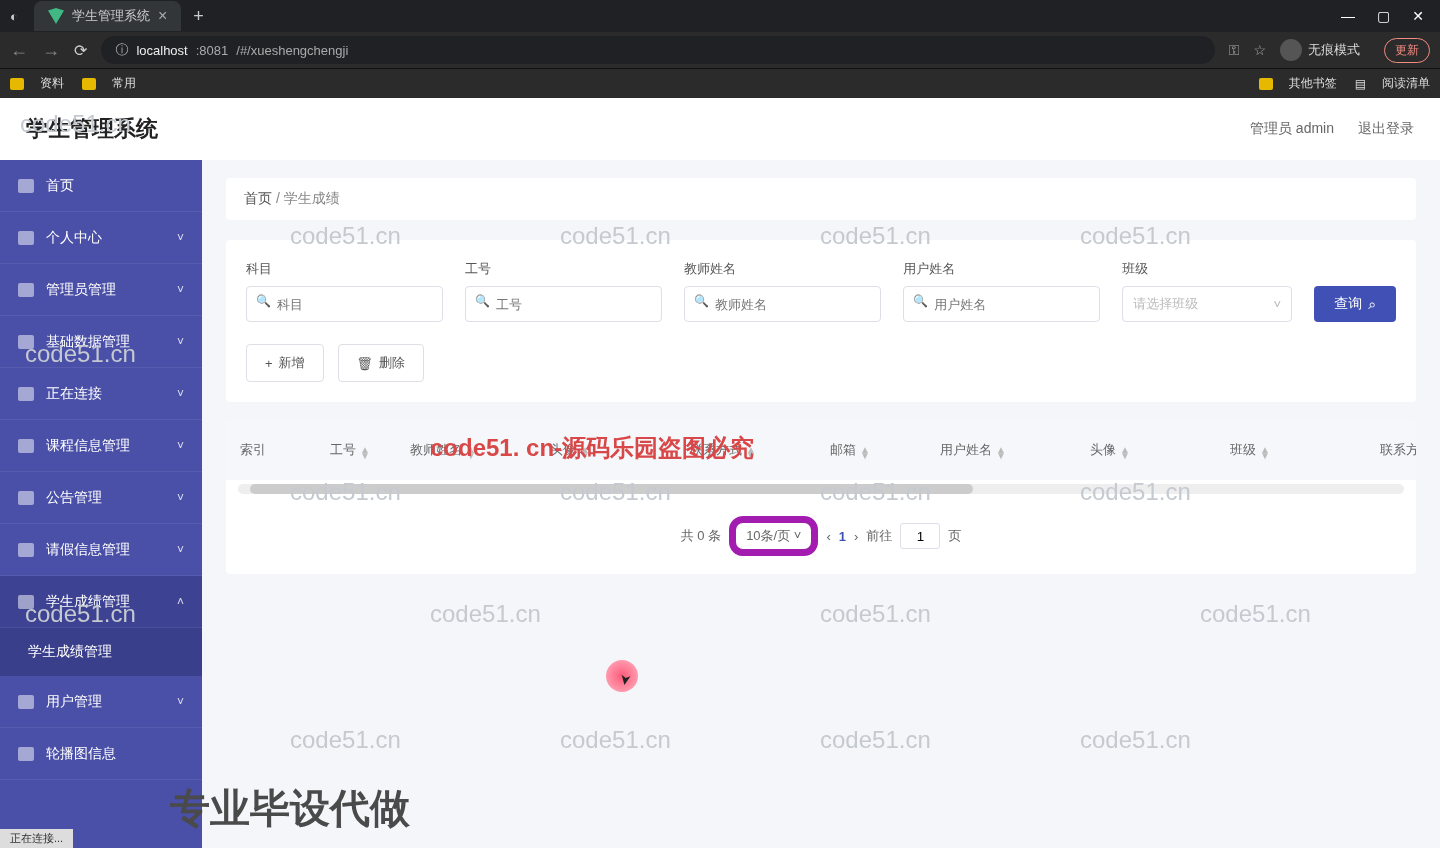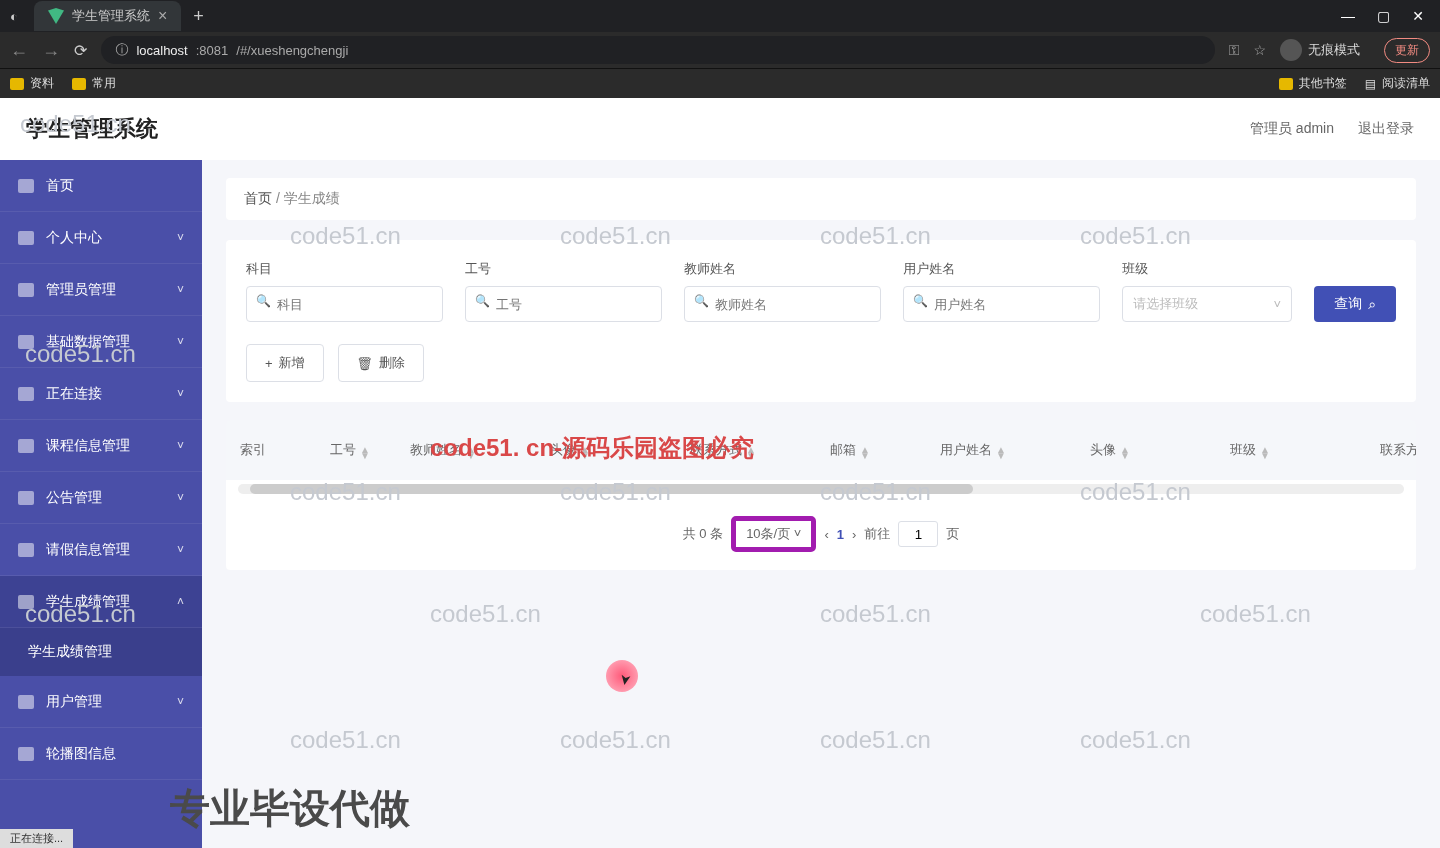--- a/index.html
+++ b/index.html
@@ -14,21 +14,21 @@
 .nav-arrow{font-size:18px;color:#888;cursor:pointer}
 .reload{font-size:16px;color:#ccc;cursor:pointer}
 .url-box{flex:1;background:#202124;border-radius:20px;height:28px;display:flex;align-items:center;padding:0 14px;gap:8px;color:#aaa;font-size:13px}
 .url-box .host{color:#eee}
 .key-icon{color:#aaa;font-size:14px}
 .star{color:#aaa;font-size:14px;cursor:pointer}
 .incognito{display:flex;align-items:center;gap:6px;color:#ddd;font-size:13px}
 .incog-icon{width:22px;height:22px;border-radius:50%;background:#555;display:inline-block}
 .update-btn{border:1px solid #f28b82;color:#f28b82;padding:3px 10px;border-radius:14px;font-size:12px;margin-left:10px}
 .bookmark-bar{height:30px;background:#2b2b2b;display:flex;align-items:center;padding:0 10px;gap:18px;color:#ddd;font-size:12px;border-top:1px solid #111}
-.bm{display:flex;align-items:center;gap:6px;cursor:pointer}
+.bm{display:flex;align-items:center;gap:16px;cursor:pointer}
 .folder-icon{width:14px;height:12px;background:#e6b800;border-radius:2px}
 .bm-right{margin-left:auto;display:flex;gap:18px}
 .app{display:flex;height:750px;background:#d946ef}
 .header{position:absolute;top:98px;left:0;right:0;height:62px;background:#fff;display:flex;align-items:center;padding:0 26px;justify-content:space-between;z-index:5}
 .app-title{font-size:22px;font-weight:700;color:#222}
 .header-right{display:flex;gap:24px;color:#666;font-size:14px}
 .header-right span{cursor:pointer}
 .main-wrap{margin-top:62px;display:flex;width:100%}
 .sidebar{width:202px;background:#4a4fa8;color:#fff;font-size:14px}
 .menu-item{height:52px;display:flex;align-items:center;padding:0 18px;gap:12px;cursor:pointer;border-bottom:1px solid rgba(255,255,255,0.08)}
@@ -51,21 +51,21 @@
 .action-row{display:flex;gap:14px;margin-top:22px}
 .btn-outline{background:#fff;border:1px solid #dcdfe6;height:38px;padding:0 18px;border-radius:4px;font-size:13px;color:#555;cursor:pointer;display:flex;align-items:center;gap:6px}
 .table-wrap{background:#fff;border-radius:4px;overflow-x:auto}
 .table-header{display:flex;background:#f5f7fa;height:60px;align-items:center;font-size:13px;color:#666;min-width:1500px}
 .th{padding:0 14px;display:flex;align-items:flex-end;gap:4px;flex-shrink:0}
 .sort{font-size:10px;color:#bbb;display:flex;flex-direction:column;line-height:6px}
 .table-empty{text-align:center;padding:28px;color:#aaa;font-size:13px}
 .hscroll{height:10px;background:#eee;border-radius:5px;margin:4px 12px;position:relative}
 .hscroll-thumb{position:absolute;left:12px;width:62%;height:10px;background:#ccc;border-radius:5px}
 .pagination{display:flex;justify-content:center;align-items:center;gap:8px;padding:18px;font-size:13px;color:#666}
-.page-sel{border:5px solid #a21caf;padding:4px 10px;border-radius:5px}
+.page-sel{border:7px solid #a21caf;padding:4px 10px;border-radius:14px}
 .page-num{color:#4150b5;font-weight:600}
 .page-input{width:40px;border:1px solid #dcdfe6;text-align:center;height:26px;border-radius:3px}
 .wm-red{position:absolute;top:432px;left:430px;font-size:24px;color:#d94848;font-weight:600;z-index:10;pointer-events:none}
 .wm-gray{color:#c5c9d0;font-size:24px;position:absolute;z-index:8;pointer-events:none}
 .cursor-dot{position:absolute;width:32px;height:32px;background:radial-gradient(circle,#ff5a7a 0%,#ff9aae 70%,transparent 100%);border-radius:50%;top:660px;left:606px;z-index:15}
 .cursor-dot::after{content:"➤";position:absolute;top:12px;left:14px;font-size:14px;color:#222;transform:rotate(100deg)}
 .bottom-txt{position:absolute;bottom:12px;left:170px;font-size:40px;font-weight:900;color:#4a4a4a;z-index:20}
 .status-bar{position:absolute;bottom:0;left:0;background:#ddd;color:#333;font-size:11px;padding:2px 10px}
 </style>
 </head>

